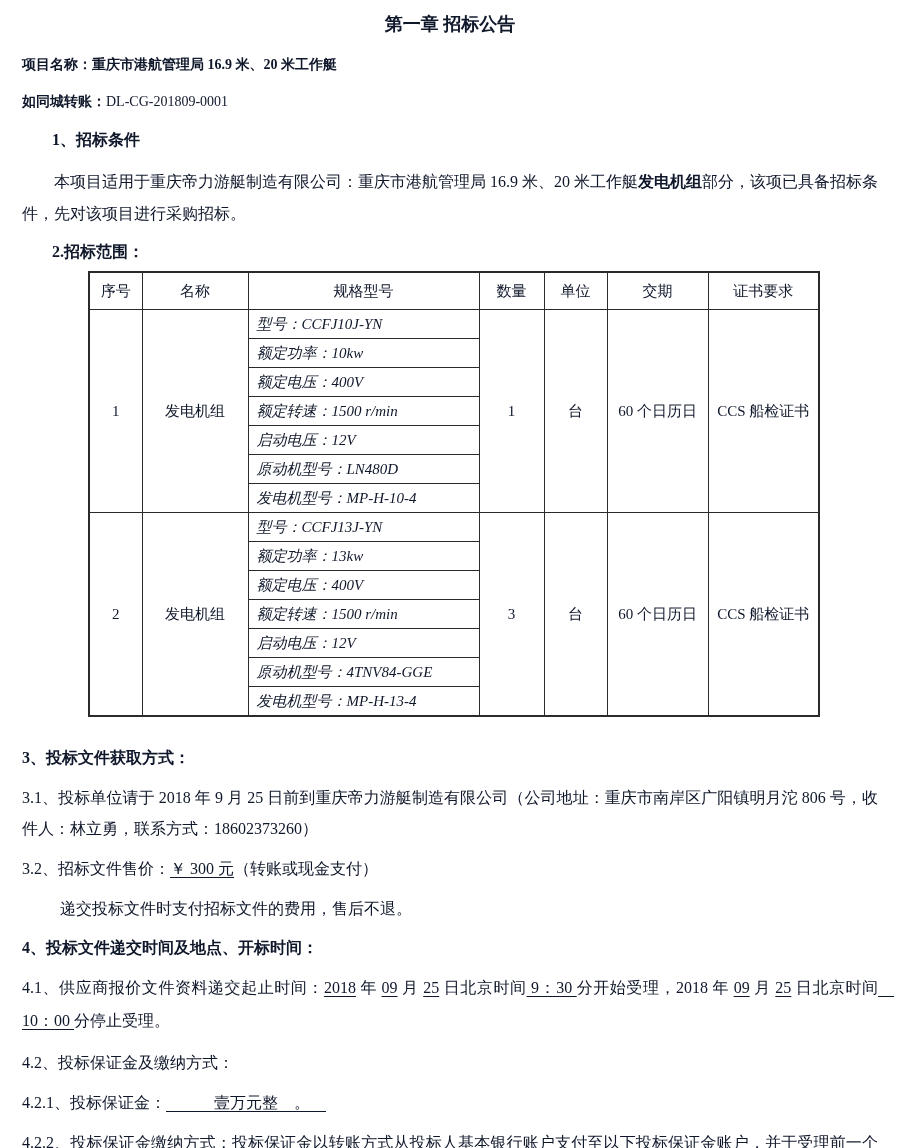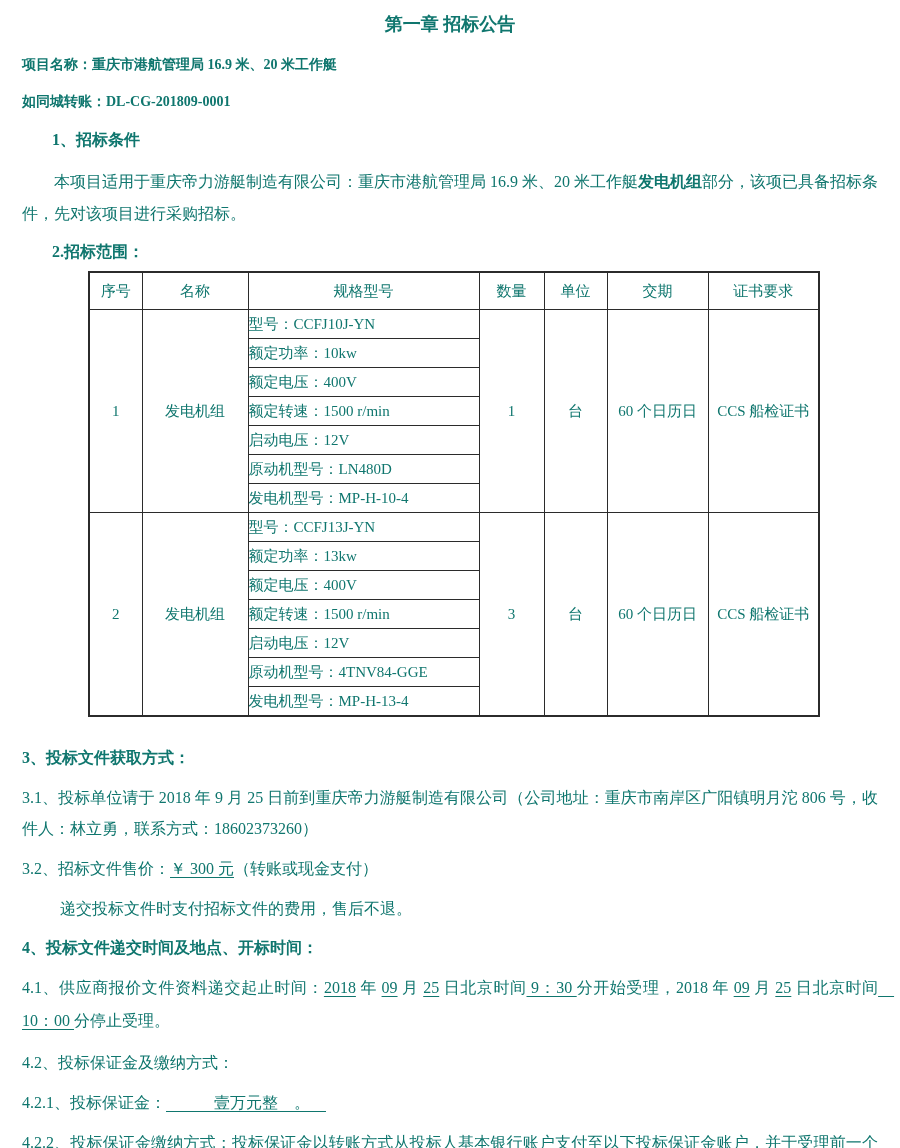--- a/index.html
+++ b/index.html
@@ -1,43 +1,43 @@
 <!DOCTYPE html>
 <html><head>
 <meta charset="utf-8">
 <style>
   html,body{margin:0;padding:0;background:#ffffff;}
   .page{
     width:900px;height:1148px;box-sizing:border-box;
     padding:8px 22px 10px 22px;overflow:hidden;
-    background:#ffffff;color:#0f766e;
+    background:#ffffff;color:#0f172a;
     font-family:"Liberation Serif","DejaVu Serif",serif;
     font-size:16px;
   }
   .doc-title{font-size:18px;font-weight:bold;text-align:center;margin:4px 0 20px 0;}
   .meta{font-size:14px;margin:0 0 19px 0;font-weight:bold;}
-  .meta .val-normal{font-weight:bold;}
+  .meta .val-normal{font-weight:normal;}
   .h-sub{font-weight:bold;padding-left:30px;margin:0 0 15px 0;}
   .h-sub2{font-weight:bold;padding-left:30px;margin:0 0 8px 0;}
   .para{line-height:32px;text-align:justify;margin:0 0 12px 0;}
   .indent{text-indent:32px;}
   .b{font-weight:bold;}
   .u{text-decoration:underline;text-underline-offset:3px;white-space:pre-wrap;}
   table.scope{
     border-collapse:collapse;margin:2px 4px 0 66px;
     border:2px solid #2b2b2b;table-layout:fixed;width:730px;
     font-size:15px;
   }
   table.scope th,table.scope td{
     border:1px solid #2b2b2b;font-weight:normal;
     text-align:center;vertical-align:middle;padding:0 4px;
     overflow:hidden;
   }
   table.scope thead th{height:36px;}
-  table.scope td.spec{text-align:left;padding-left:0;height:28px;}
+  table.scope td.spec{text-align:left;padding-left:8px;height:28px;font-style:italic;}
   .h-main3{font-weight:bold;margin:31px 0 13px 0;}
   .h-main4{font-weight:bold;margin:4px 0 12px 0;}
   .body{line-height:31px;text-align:justify;margin:0 0 9px 0;}
   .body41{line-height:33px;text-align:justify;margin:0 0 10px 0;}
   .note{padding-left:38px;margin:0 0 14px 0;}
 </style>
 </head>
 <body>
 
 <div class="page">

